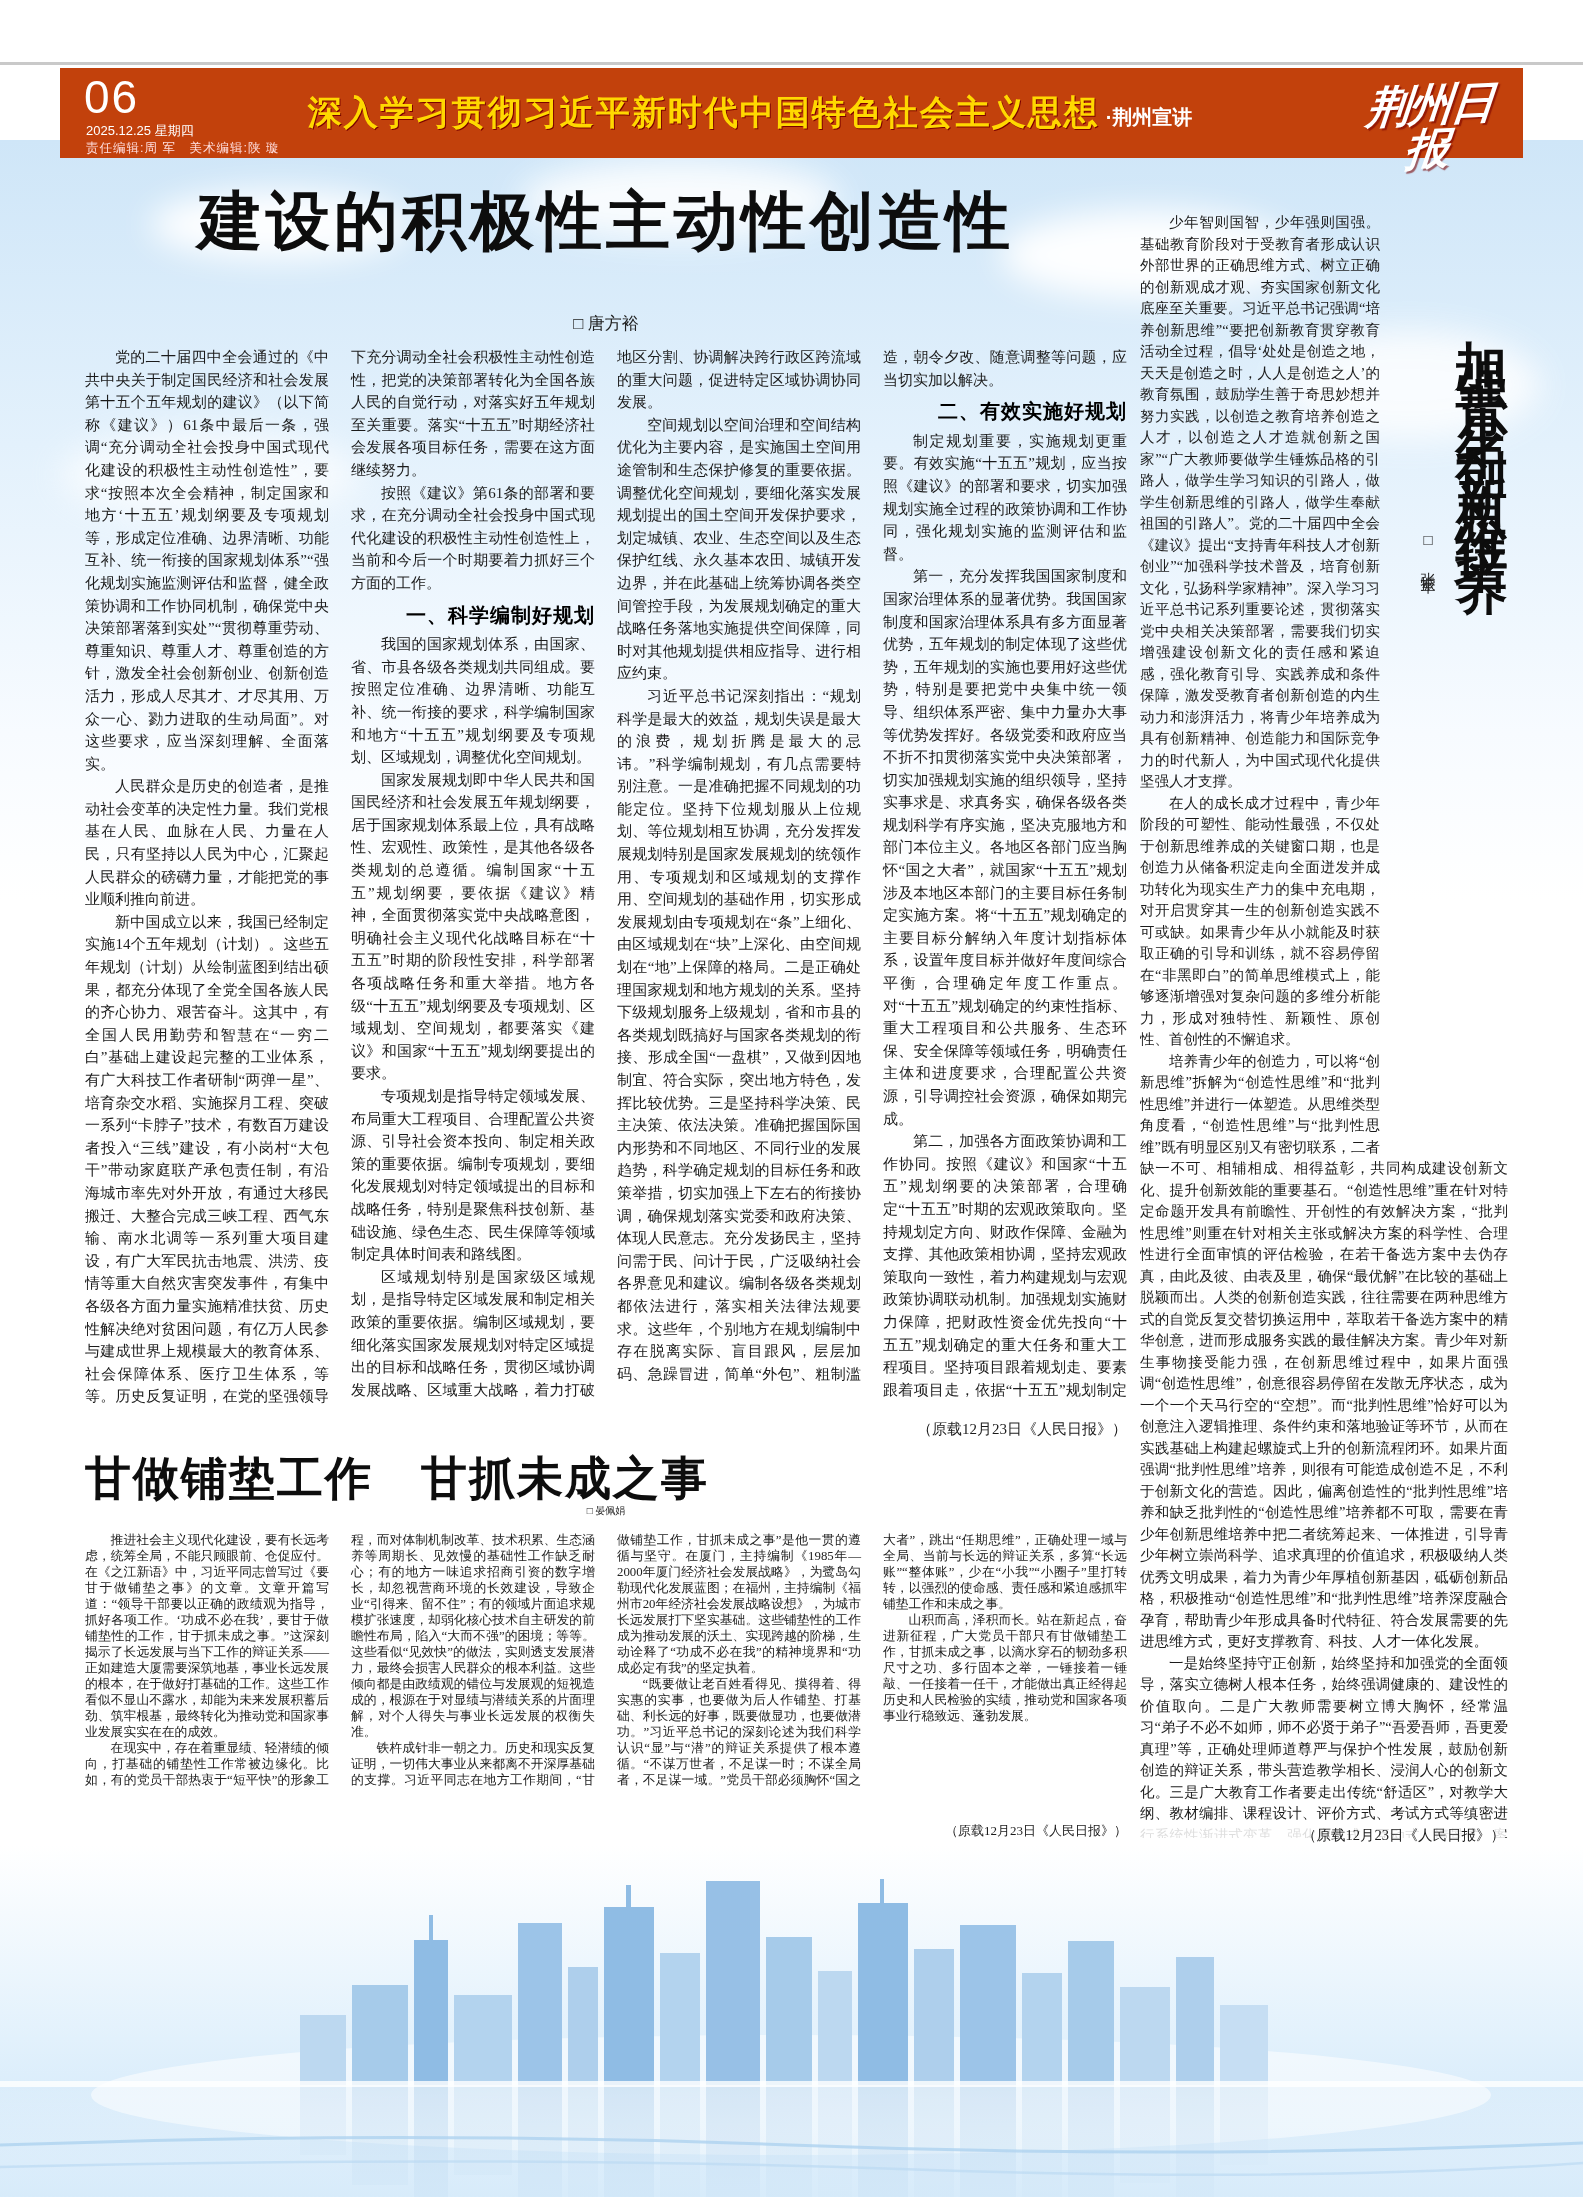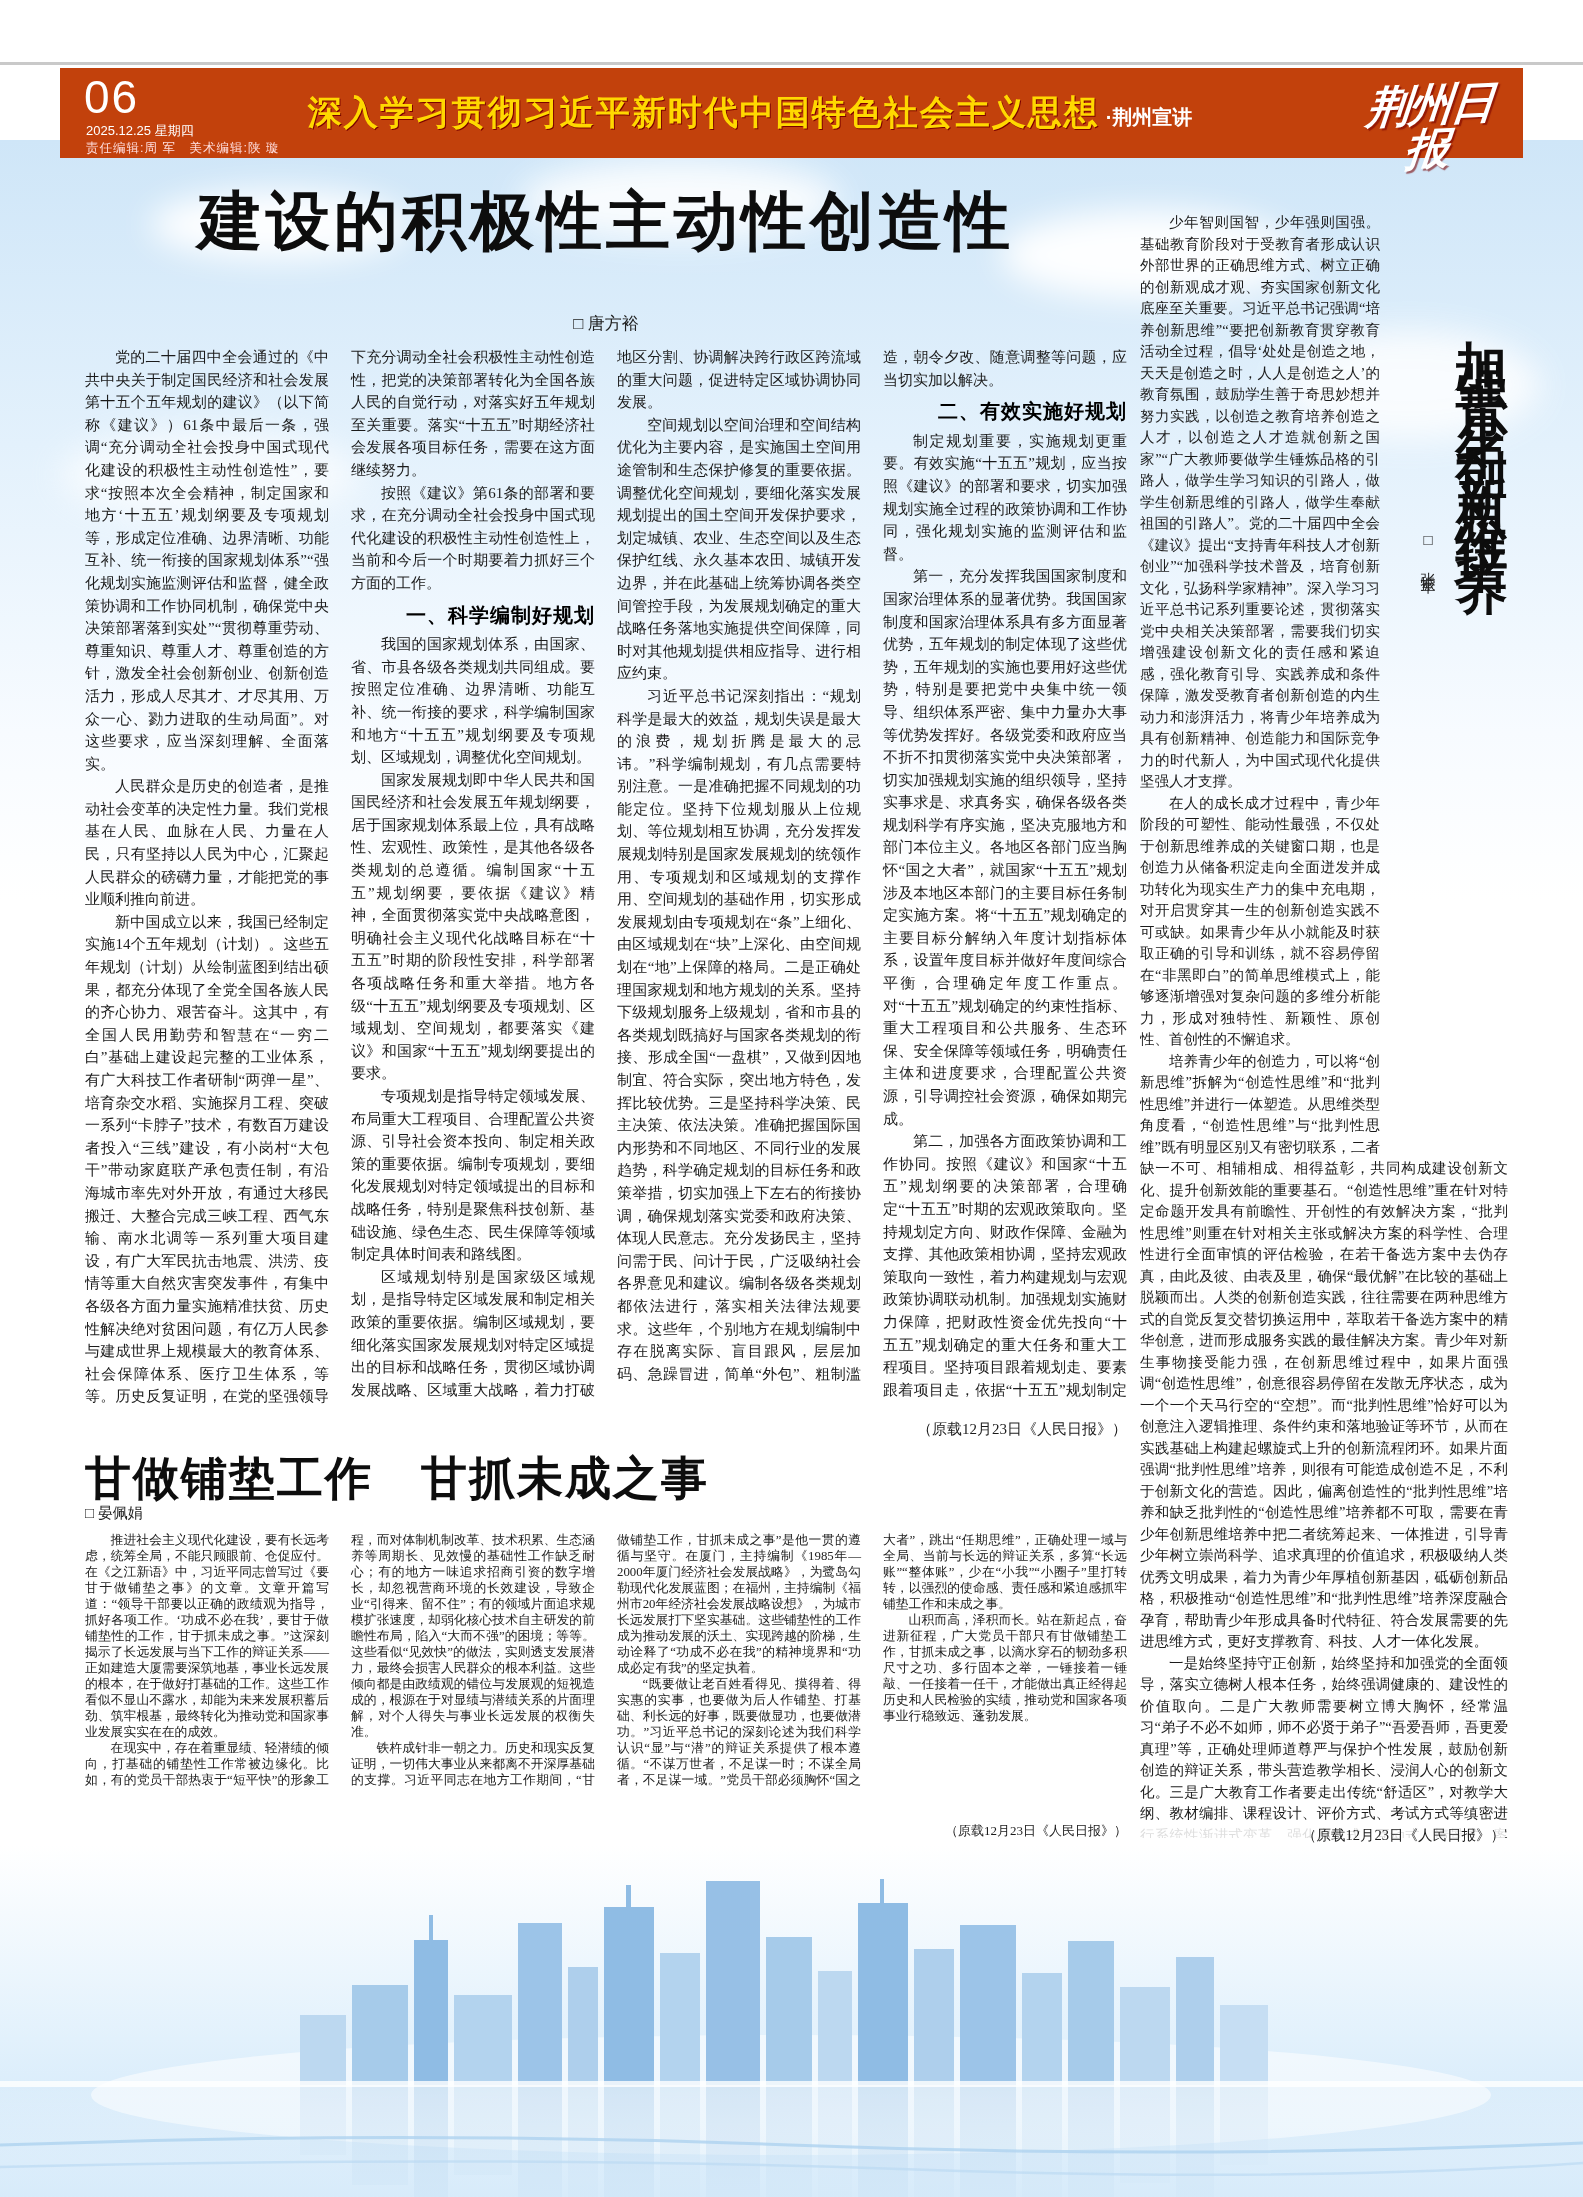--- a/index.html
+++ b/index.html
@@ -69,21 +69,21 @@
   .side-title{
     writing-mode:vertical-rl;font-family:"Liberation Sans",sans-serif;font-weight:900;
     font-size:52px;line-height:1;letter-spacing:22px;color:#0d0d0d;margin-top:86px;width:70px;
   }
   .side-credit{position:absolute;left:1140px;top:1826px;width:365px;text-align:right;font-size:14.5px;z-index:3;background:rgba(255,255,255,.85);}
   
   .bottom-headline{
     position:absolute;left:85px;top:1448px;width:1042px;text-align:left;z-index:2;
     font-family:"Liberation Sans",sans-serif;font-weight:900;font-size:46px;letter-spacing:2px;color:#0d0d0d;
   }
-  .bottom-byline{position:absolute;left:85px;top:1504px;width:1042px;text-align:left;font-size:15px;color:#222;z-index:2;}
+  .bottom-byline{position:absolute;left:85px;top:1504px;width:1042px;text-align:center;font-size:10px;color:#222;z-index:2;}
   .bottom-body{
     position:absolute;left:85px;top:1532px;width:1042px;height:286px;overflow:hidden;z-index:2;
     column-count:4;column-gap:22px;
     font-size:12.8px;line-height:16px;text-align:justify;color:#222;
   }
   .bottom-credit{position:absolute;left:85px;top:1822px;width:1042px;text-align:right;font-size:13px;z-index:3;}
   
   .cityscape{position:absolute;left:0;top:1845px;width:1583px;height:352px;z-index:1;}
 </style>
 </head>

